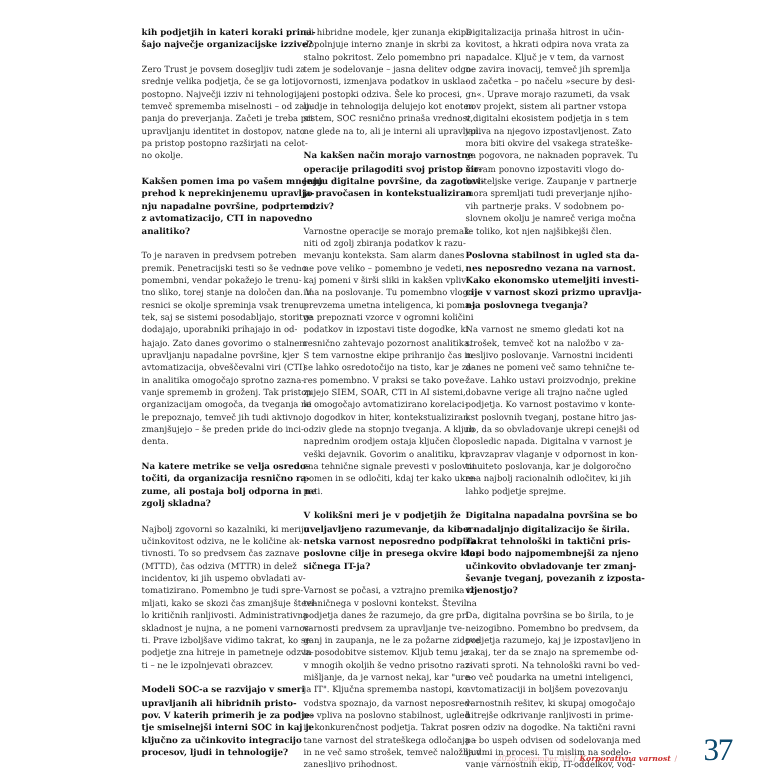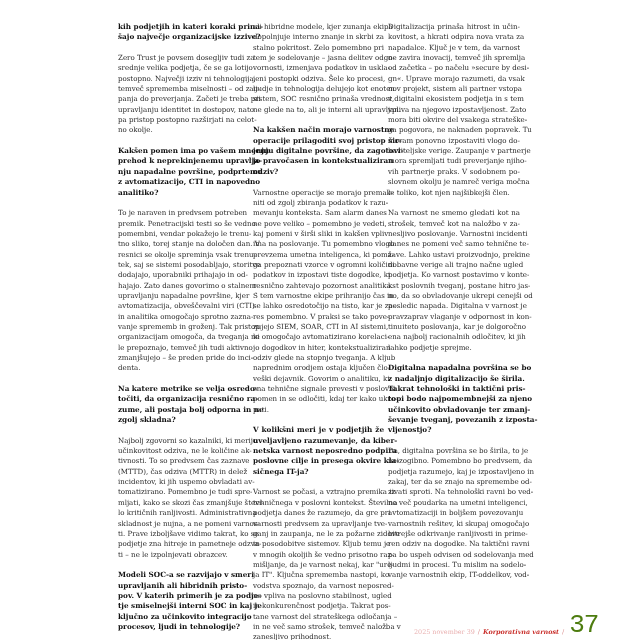--- a/index.html
+++ b/index.html
@@ -37,26 +37,26 @@
       align-items: flex-end;
       font-family: "DejaVu Serif", "Liberation Serif", serif;
       font-size: 6.4px;
       color: #e8a7a7;
       white-space: nowrap;
     }
     .footer .issue { color: #e9b0b0; }
     .footer .sep { color: #d98c8c; margin: 0 3px; }
     .footer .mag { color: #c9302c; font-weight: bold; font-style: italic; }
     .footer .page {
-      font-family: Liberation Mono, monospace;
+      font-family: Liberation Serif, serif;
       font-weight: 200;
       font-size: 26px;
-      color: #4d7c0f;
+      color: #0c4a6e;
       line-height: 22px;
-      margin-left: 2px;
+      margin-left: 19px;
       letter-spacing: -1px;
     }
   </style>
 </head>
 <body>
 
 <div id="col1" class="col">
     <div class="q">
       <span class="line">kih podjetjih in kateri koraki prina-</span>
       <span class="line last">šajo največje organizacijske izzive?</span>
@@ -206,20 +206,27 @@
       <span class="line">vpliva na njegovo izpostavljenost. Zato</span>
       <span class="line">mora biti okvire del vsakega strateške-</span>
       <span class="line">ga pogovora, ne naknaden popravek. Tu</span>
       <span class="line">moram ponovno izpostaviti vlogo do-</span>
       <span class="line">baviteljske verige. Zaupanje v partnerje</span>
       <span class="line">mora spremljati tudi preverjanje njiho-</span>
       <span class="line">vih partnerje praks. V sodobnem po-</span>
       <span class="line">slovnem okolju je namreč veriga močna</span>
       <span class="line last">le toliko, kot njen najšibkejši člen.</span>
     </div>
+    <div class="q">
+      <span class="line">Poslovna stabilnost in ugled sta da-</span>
+      <span class="line">nes neposredno vezana na varnost.</span>
+      <span class="line">Kako ekonomsko utemeljiti investi-</span>
+      <span class="line">cije v varnost skozi prizmo upravlja-</span>
+      <span class="line last">nja poslovnega tveganja?</span>
+    </div>
     <div class="p">
       <span class="line">Na varnost ne smemo gledati kot na</span>
       <span class="line">strošek, temveč kot na naložbo v za-</span>
       <span class="line">nesljivo poslovanje. Varnostni incidenti</span>
       <span class="line">danes ne pomeni več samo tehnične te-</span>
       <span class="line">žave. Lahko ustavi proizvodnjo, prekine</span>
       <span class="line">dobavne verige ali trajno načne ugled</span>
       <span class="line">podjetja. Ko varnost postavimo v konte-</span>
       <span class="line">kst poslovnih tveganj, postane hitro jas-</span>
       <span class="line">no, da so obvladovanje ukrepi cenejši od</span>

